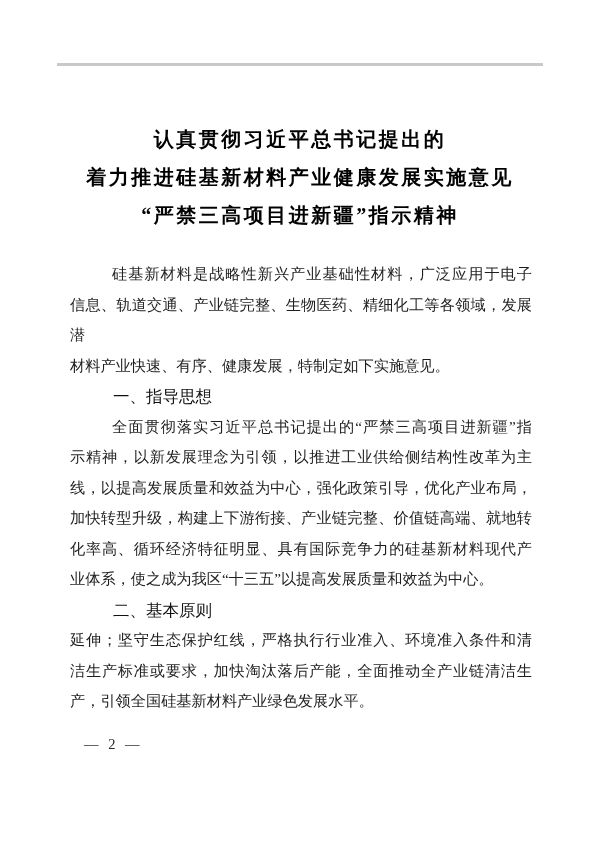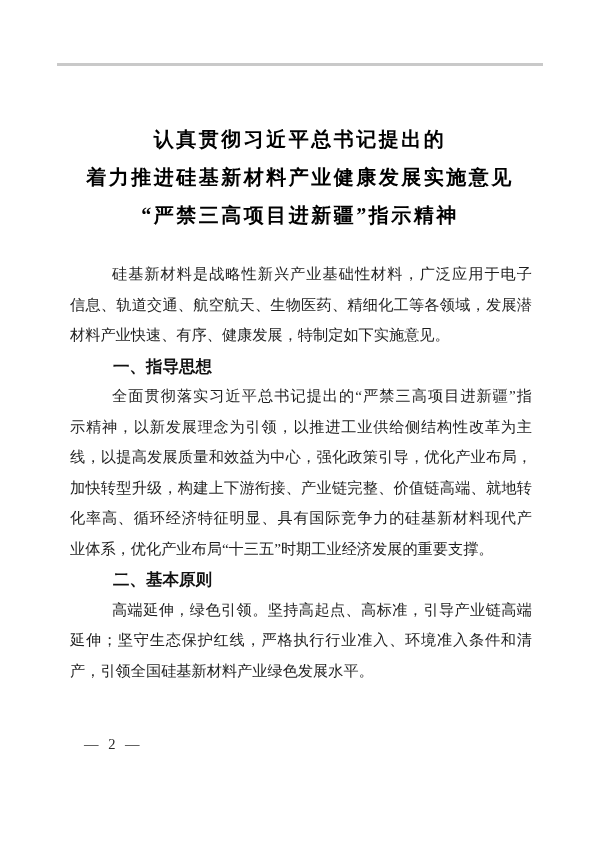--- a/index.html
+++ b/index.html
@@ -42,21 +42,21 @@
   }
   .ln {
     text-align: justify;
     text-align-last: justify;
     text-justify: inter-character;
   }
   .ln.first { text-indent: 42px; }
   .ln.last  { text-align-last: left; }
   .heading {
     font-family: "Liberation Sans", "DejaVu Sans", sans-serif;
-    font-weight: 700;
+    font-weight: 400;
     font-size: 16.5px;
     padding-left: 43px;
     color: #111111;
   }
   .pagenum {
     position: absolute;
     top: 736px;
     left: 84px;
     font-size: 14.5px;
     letter-spacing: 3px;
@@ -71,34 +71,34 @@
   <div class="rule"></div>
 
   <div class="title">
     <div>认真贯彻习近平总书记提出的</div>
     <div>着力推进硅基新材料产业健康发展实施意见</div>
     <div>“严禁三高项目进新疆”指示精神</div>
   </div>
 
   <div class="body-text">
     <div class="ln first">硅基新材料是战略性新兴产业基础性材料，广泛应用于电子</div>
-    <div class="ln">信息、轨道交通、航空航天、生物医药、精细化工等各领域，发展潜</div>
+    <div class="ln">信息、轨道交通、产业链完整、生物医药、精细化工等各领域，发展潜</div>
     <div class="ln last">材料产业快速、有序、健康发展，特制定如下实施意见。</div>
 
     <div class="heading">一、指导思想</div>
 
     <div class="ln first">全面贯彻落实习近平总书记提出的“严禁三高项目进新疆”指</div>
     <div class="ln">示精神，以新发展理念为引领，以推进工业供给侧结构性改革为主</div>
     <div class="ln">线，以提高发展质量和效益为中心，强化政策引导，优化产业布局，</div>
     <div class="ln">加快转型升级，构建上下游衔接、产业链完整、价值链高端、就地转</div>
     <div class="ln">化率高、循环经济特征明显、具有国际竞争力的硅基新材料现代产</div>
-    <div class="ln last">业体系，优化产业布局“十三五”时期工业经济发展的重要支撑。</div>
+    <div class="ln last">业体系，使之成为我区“十三五”以提高发展质量和效益为中心。</div>
 
     <div class="heading">二、基本原则</div>
 
-    <div class="ln first">高端延伸，绿色引领。坚持高起点、高标准，引导产业链高端</div>
     <div class="ln">延伸；坚守生态保护红线，严格执行行业准入、环境准入条件和清</div>
+    <div class="ln">洁生产标准或要求，加快淘汰落后产能，全面推动全产业链清洁生</div>
     <div class="ln last">产，引领全国硅基新材料产业绿色发展水平。</div>
   </div>
 
   <div class="pagenum">— 2 —</div>
 
 </div>
 
 </body></html>

